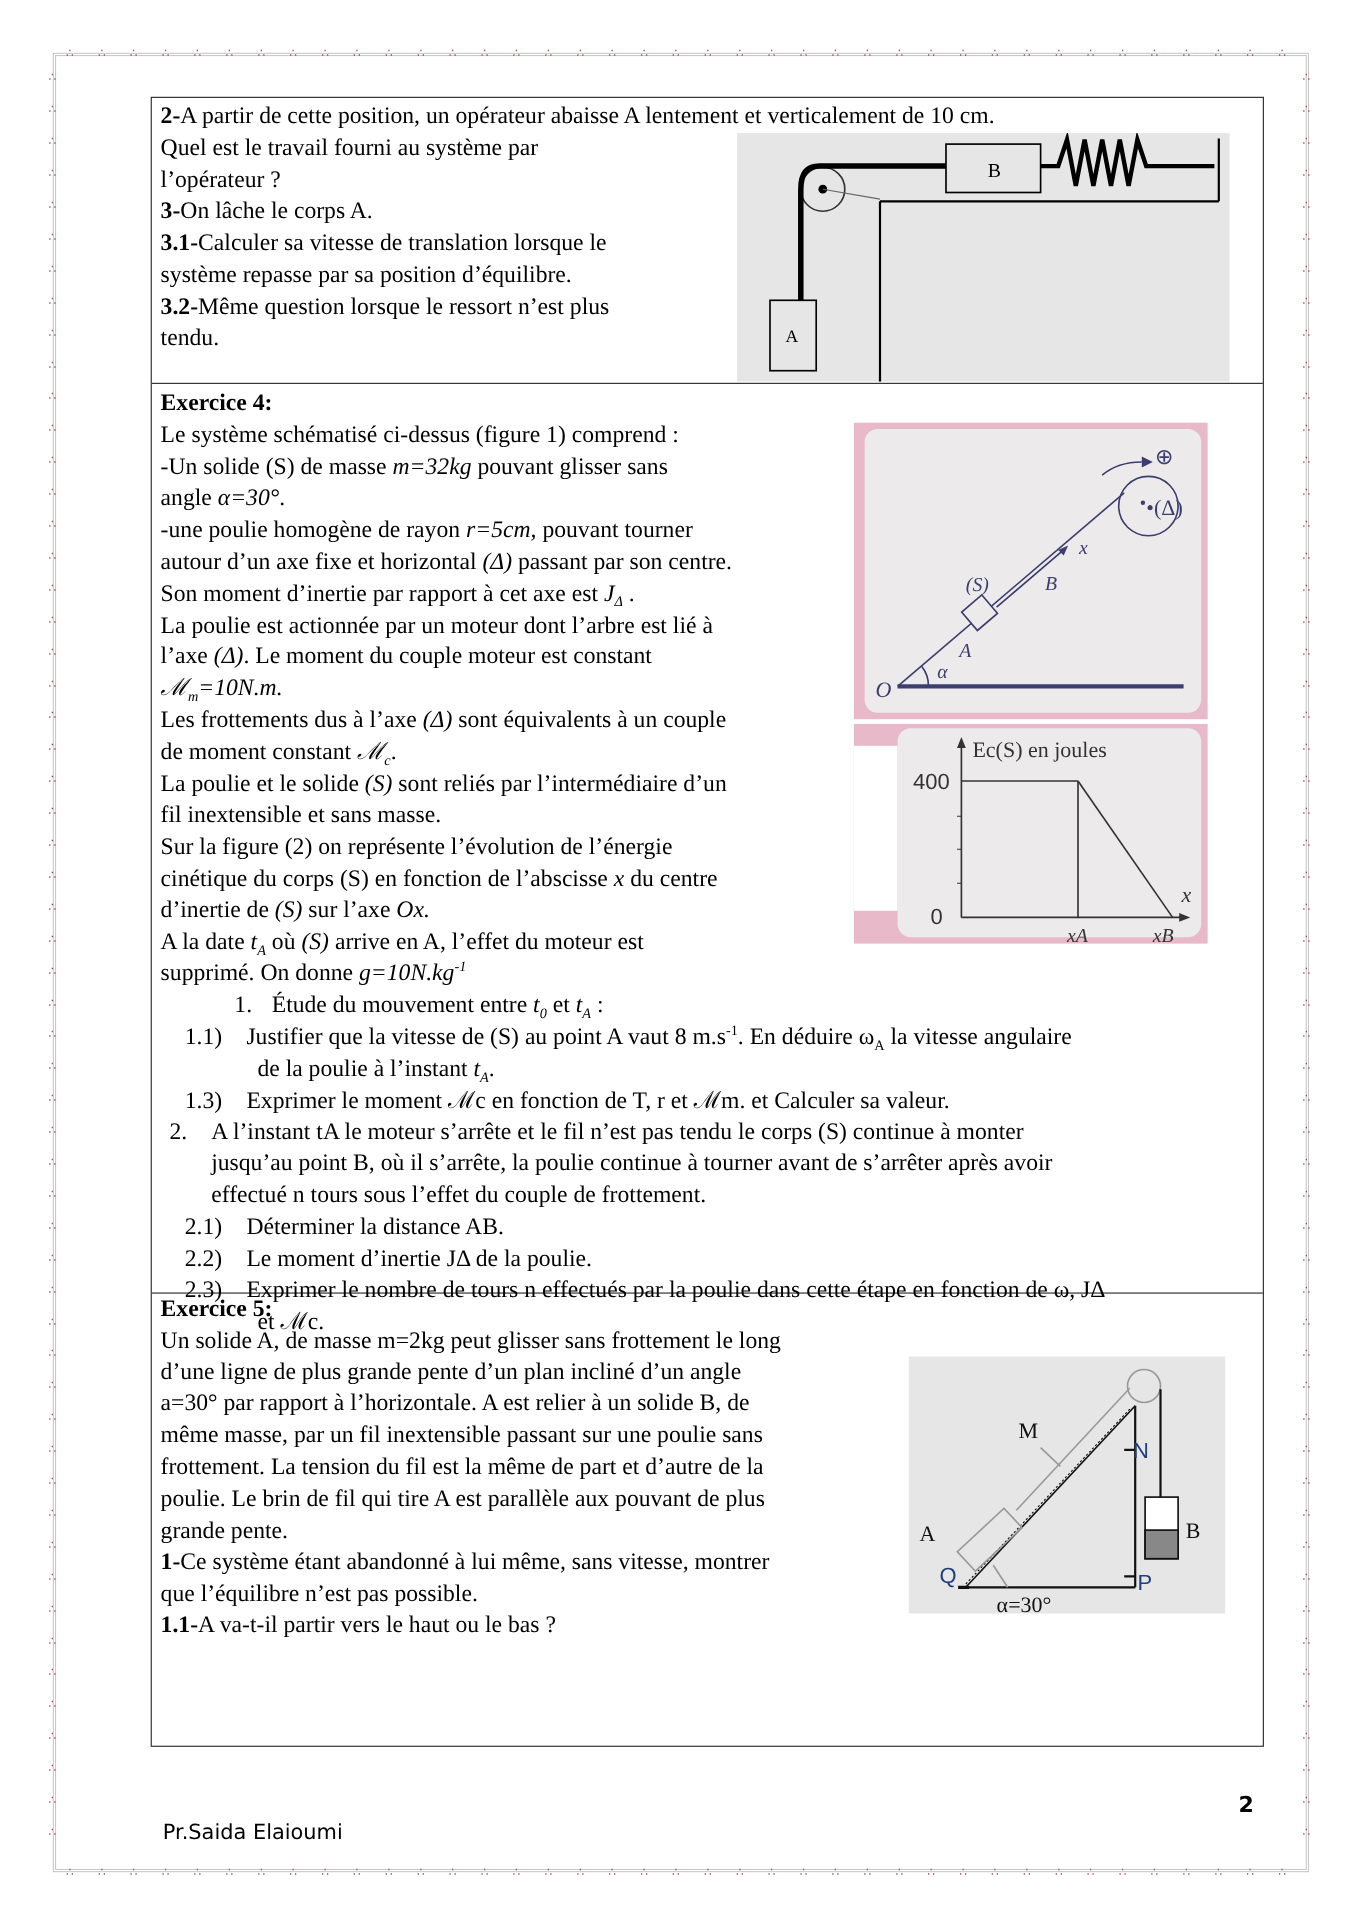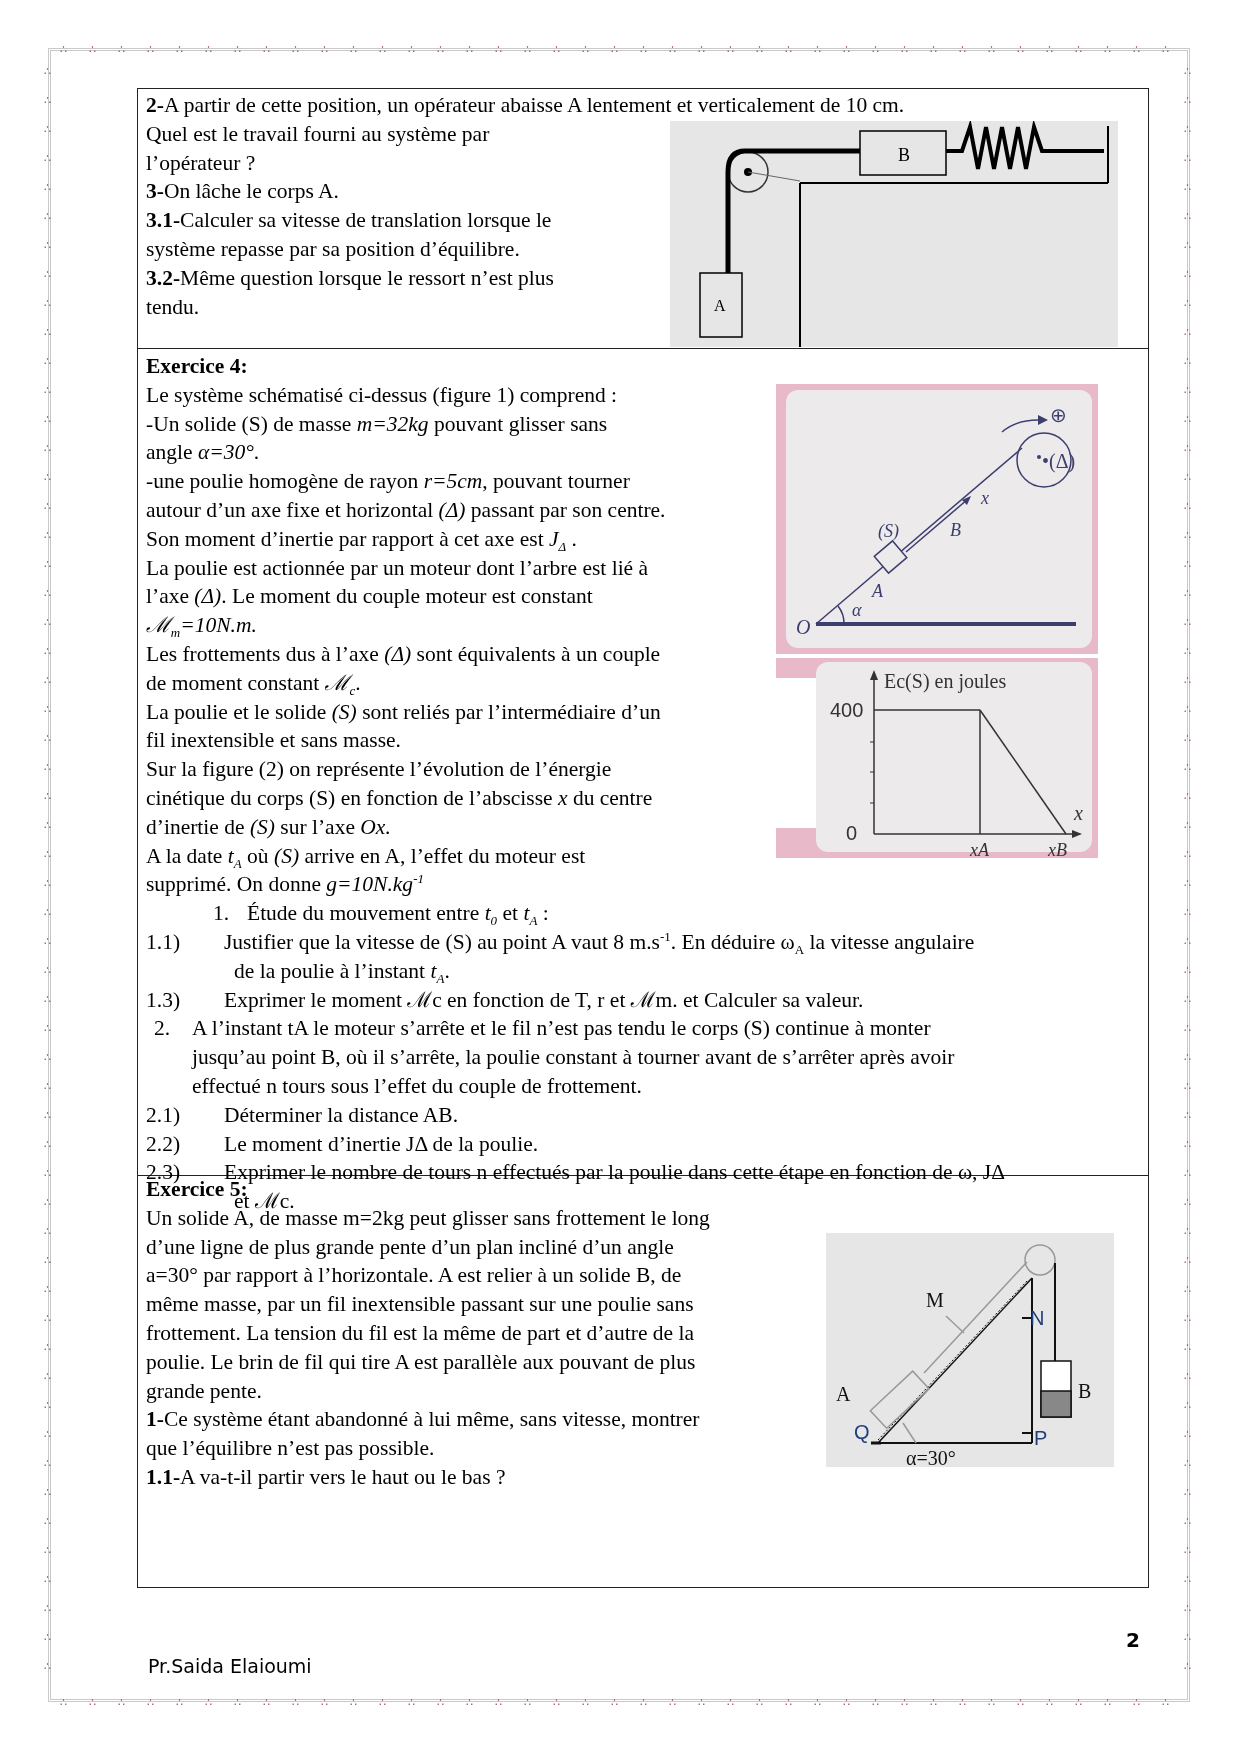--- a/index.html
+++ b/index.html
@@ -8,21 +8,21 @@
   .page-border { position:absolute; left:48px; top:48px; width:1142px; height:1654px;
          border:3px double #c9c9c9; box-sizing:border-box; }
   .orn { position:absolute; color:#9b4a57; font-size:11px; line-height:11px; }
   .frame { position:absolute; left:137px; width:1012px; border:1.5px solid #222; box-sizing:border-box; }
   .cell { position:absolute; left:0; right:0; border-bottom:1.5px solid #222; }
   .txt { position:absolute; font-size:21.5px; line-height:28.8px; white-space:nowrap; }
   .txt b { font-weight:bold; }
   .line { display:block; height:28.8px; }
   .it { font-style:italic; }
   sub, sup { font-size:13px; line-height:0; }
-  .num { display:inline-block; width:78px; }
+  .num { display:inline-block; width:78px;text-align:center; }
   .ind { padding-left:88px; }
   .fig { position:absolute; }
   .footer-name { position:absolute; left:148px; top:1655px; font-family:"DejaVu Sans", sans-serif; font-size:19px; }
   .page-num { position:absolute; left:1126px; top:1628px; font-family:"DejaVu Sans", sans-serif; font-size:20px; font-weight:bold; }
 </style>
 </head>
 <body>
 
 <div class="page-border"></div>
 <div id="ornaments">
@@ -268,21 +268,21 @@
       <span class="line">Sur la figure (2) on représente l’évolution de l’énergie</span>
       <span class="line"><span>cinétique du corps (S) en fonction de l’abscisse </span><span class="it">x</span><span> du centre</span></span>
       <span class="line"><span>d’inertie de </span><span class="it">(S)</span><span> sur l’axe </span><span class="it">Ox.</span></span>
       <span class="line"><span>A la date </span><span class="it">t</span><sub class="it">A</sub><span> où </span><span class="it">(S)</span><span> arrive en A, l’effet  du moteur est</span></span>
       <span class="line"><span>supprimé. On donne </span><span class="it">g=10N.kg</span><sup class="it">-1</sup></span>
       <span class="line" style="padding-left:67px;"><span style="display:inline-block;width:34px;">1.</span><span>Étude du mouvement entre </span><span class="it">t</span><sub class="it">0</sub><span> et  </span><span class="it">t</span><sub class="it">A</sub><span> :</span></span>
       <span class="line"><span class="num">1.1)</span><span>Justifier que la vitesse de (S) au point A vaut 8 m.s</span><sup>-1</sup><span>. En déduire ω</span><sub>A</sub><span>  la vitesse angulaire</span></span>
       <span class="line ind"><span>de la poulie à l’instant  </span><span class="it">t</span><sub class="it">A</sub>.</span>
       <span class="line"><span class="num">1.3)</span><span>Exprimer le moment ℳc en fonction de T, r et  ℳm. et Calculer sa valeur.</span></span>
       <span class="line" style="padding-left:8px;"><span style="display:inline-block;width:38px;">2.</span><span>A l’instant  tA le moteur s’arrête et le fil n’est pas tendu le corps (S) continue à monter</span></span>
-      <span class="line" style="padding-left:46px;">jusqu’au point B, où il s’arrête, la poulie constant à tourner avant de s’arrêter après avoir</span>
+      <span class="line" style="padding-left:46px;">jusqu’au point B, où il s’arrête, la poulie continue à tourner avant de s’arrêter après avoir</span>
       <span class="line" style="padding-left:46px;">effectué n tours sous l’effet du couple de frottement.</span>
       <span class="line"><span class="num">2.1)</span><span>Déterminer la distance AB.</span></span>
       <span class="line"><span class="num">2.2)</span><span>Le moment d’inertie  JΔ  de la poulie.</span></span>
       <span class="line"><span class="num">2.3)</span><span>Exprimer le nombre de tours n effectués par la poulie dans cette étape en fonction de ω, JΔ</span></span>
       <span class="line ind">et  ℳc.</span>
     </div>
 
     <svg class="fig" style="left:638px; top:36px;" width="322" height="270" viewBox="0 0 322 270">
       <rect x="0" y="0" width="322" height="270" fill="#e8b9c8"></rect>
       <rect x="10" y="6" width="306" height="258" rx="12" fill="#eceaea"></rect>

